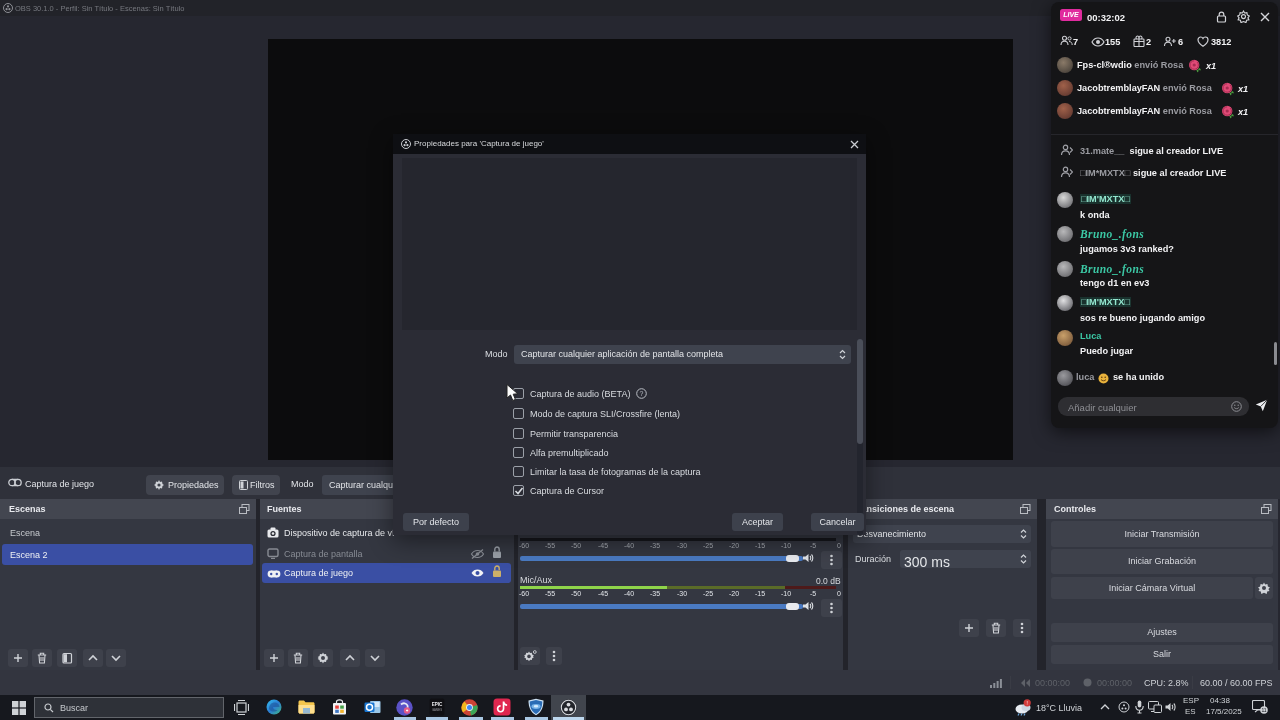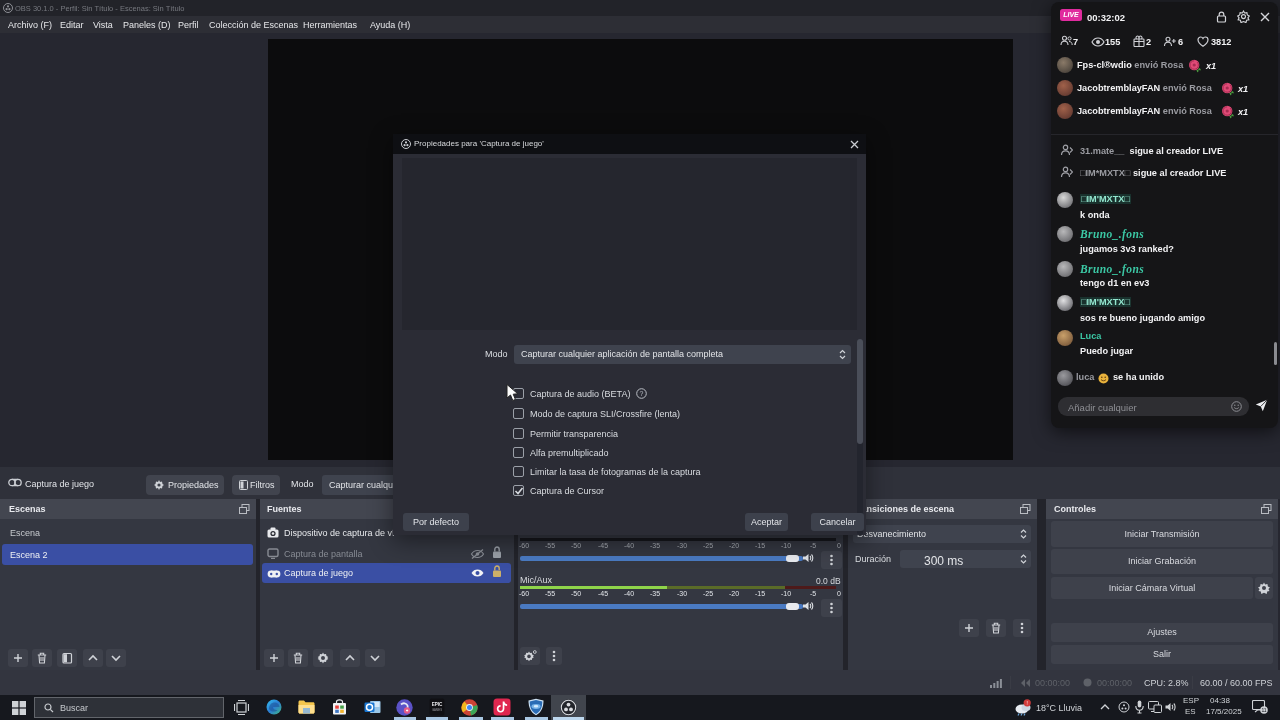--- a/index.html
+++ b/index.html
@@ -43,30 +43,20 @@
   <div id="titlebar" class="abs">
     <svg class="abs" style="left:3px;top:3px" width="10" height="10" viewBox="0 0 10 10">
         <circle cx="5" cy="5" r="4.5" fill="none" stroke="#8e9096" stroke-width="1"></circle>
         <circle cx="5" cy="3.4" r="1.1" fill="#8e9096"></circle>
         <circle cx="3.6" cy="6.2" r="1.1" fill="#8e9096"></circle>
         <circle cx="6.4" cy="6.2" r="1.1" fill="#8e9096"></circle>
       </svg>
     <span class="abs" style="left:15px;top:4px">OBS 30.1.0 - Perfil: Sin Título - Escenas: Sin Título</span>
   </div>
 
-  <div id="menubar" class="abs">
-    <span class="menuitem" style="left:8px">Archivo (F)</span>
-    <span class="menuitem" style="left:60px">Editar</span>
-    <span class="menuitem" style="left:93px">Vista</span>
-    <span class="menuitem" style="left:123px">Paneles (D)</span>
-    <span class="menuitem" style="left:178px">Perfil</span>
-    <span class="menuitem" style="left:209px">Colección de Escenas</span>
-    <span class="menuitem" style="left:303px">Herramientas</span>
-    <span class="menuitem" style="left:370px">Ayuda (H)</span>
-  </div>
 
   <div id="canvas" class="abs"></div>
 
   <div class="abs" style="left:0;top:467px;width:1280px;height:32px;background:#2f313a"></div>
   <div id="ctxbar">
     <svg class="abs" style="left:8px;top:477px" width="14" height="11" viewBox="0 0 14 11">
         <circle cx="4" cy="5.5" r="3.2" fill="none" stroke="#c9ccd1" stroke-width="1.3"></circle>
         <circle cx="10" cy="5.5" r="3.2" fill="none" stroke="#c9ccd1" stroke-width="1.3"></circle>
         <path d="M4 2.3 H10 M4 8.7 H10" stroke="#c9ccd1" stroke-width="1.3"></path>
       </svg>
@@ -255,21 +245,21 @@
     </div>
     <div class="abs" style="left:5px;top:26px;width:178px;height:18px;background:#3f434e;border-radius:3px">
       <span class="abs" style="left:4px;top:4px;font-size:9px;color:#e3e5e8">Desvanecimiento</span>
       <svg class="abs" style="right:3px;top:3px" width="9" height="12" viewBox="0 0 9 12">
           <path d="M2 4.5 L4.5 2 L7 4.5" stroke="#cfd2d7" stroke-width="1.2" fill="none"></path>
           <path d="M2 7.5 L4.5 10 L7 7.5" stroke="#cfd2d7" stroke-width="1.2" fill="none"></path>
         </svg>
     </div>
     <span class="abs" style="left:7px;top:55px;font-size:9px;color:#dcdfe3">Duración</span>
     <div class="abs" style="left:52px;top:51px;width:131px;height:18px;background:#3f434e;border-radius:3px">
-      <span class="abs" style="left:24px;top:4px;font-size:12px;color:#e3e5e8">300 ms</span>
+      <span class="abs" style="left:4px;top:4px;font-size:14px;color:#e3e5e8">300 ms</span>
       <svg class="abs" style="right:3px;top:3px" width="9" height="12" viewBox="0 0 9 12">
           <path d="M2 4.5 L4.5 2 L7 4.5" stroke="#cfd2d7" stroke-width="1.2" fill="none"></path>
           <path d="M2 7.5 L4.5 10 L7 7.5" stroke="#cfd2d7" stroke-width="1.2" fill="none"></path>
         </svg>
     </div>
     <div class="toolbtn" style="left:111px;top:120px"><svg width="20" height="18" viewBox="0 0 20 18">
           <path d="M10 5 V13 M6 9 H14" stroke="#cfd2d7" stroke-width="1.4"></path>
         </svg></div>
     <div class="toolbtn" style="left:138px;top:120px"><svg width="20" height="18" viewBox="0 0 20 18">
           <path d="M5.8 6 H14.2 M8.3 6 V4.2 H11.7 V6 M7 6 L7.6 14 H12.4 L13 6 M9 8 V12 M11 8 V12" stroke="#cfd2d7" stroke-width="1.1" fill="none"></path>
@@ -513,21 +503,21 @@
     <div class="chk" style="left:120px;top:351px"></div>
     <svg class="abs" style="left:121px;top:352px" width="10" height="10" viewBox="0 0 10 10">
         <path d="M1.5 5 L4 7.5 L8.5 2" stroke="#d6d9de" stroke-width="1.6" fill="none"></path>
       </svg>
     <span class="chklabel" style="left:137px;top:352px">Captura de Cursor</span>
 
     <svg class="abs" style="left:113px;top:250px" width="14" height="18" viewBox="0 0 14 18">
         <path d="M1 0.5 L1 14 L4.5 11 L6.8 16.5 L9.4 15.4 L7.2 10.2 L11.8 9.8 Z" fill="#fdfdfd" stroke="#222" stroke-width="1"></path>
       </svg>
     <div class="dlgbtn" style="left:10px;width:66px">Por defecto</div>
-    <div class="dlgbtn" style="left:352px;width:43px">Aceptar</div>
+    <div class="dlgbtn" style="left:339px;width:51px">Aceptar</div>
     <div class="dlgbtn" style="left:418px;width:53px">Cancelar</div>
   </div>
 
   <div id="chat" class="abs">
 
     <div class="abs" style="left:9px;top:7px;width:22px;height:12px;background:#e02b9e;border-radius:2.5px;text-align:center;font-size:7px;line-height:12px;font-weight:bold;color:#fff;font-style:italic">LIVE</div>
     <span class="abs cwhite" style="left:36px;top:10px;font-size:9.5px;font-weight:bold">00:32:02</span>
     <svg class="abs" style="left:165px;top:9px" width="11" height="12" viewBox="0 0 11 12">
         <rect x="1.5" y="5" width="8" height="6" rx="1" fill="none" stroke="#d4d5d9" stroke-width="1.2"></rect>
         <path d="M3.2 5 V3.5 C3.2 2.2 4.2 1.2 5.5 1.2 C6.8 1.2 7.8 2.2 7.8 3.5 V5" fill="none" stroke="#d4d5d9" stroke-width="1.2"></path>

